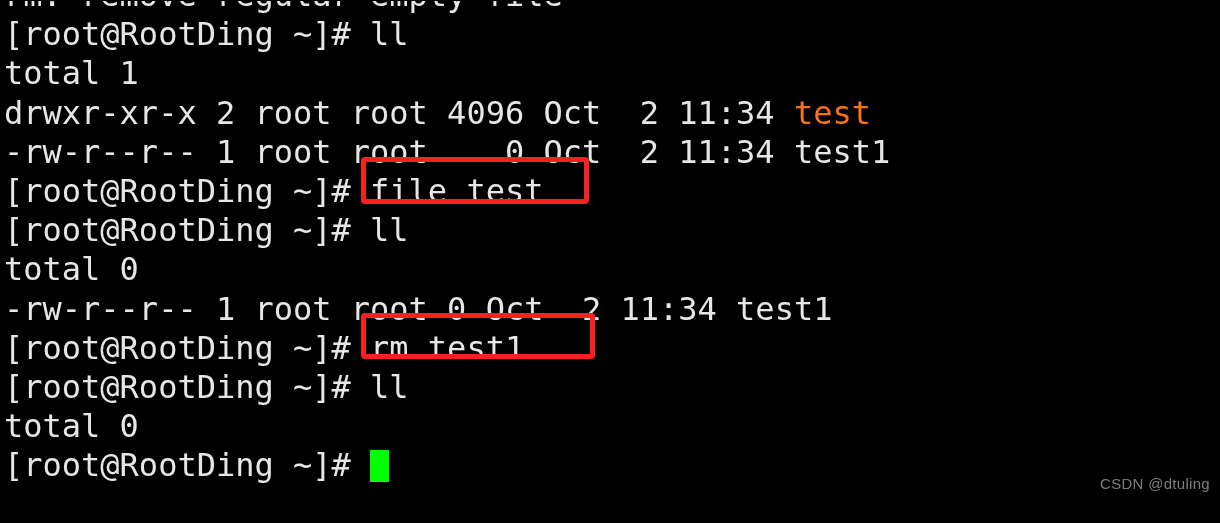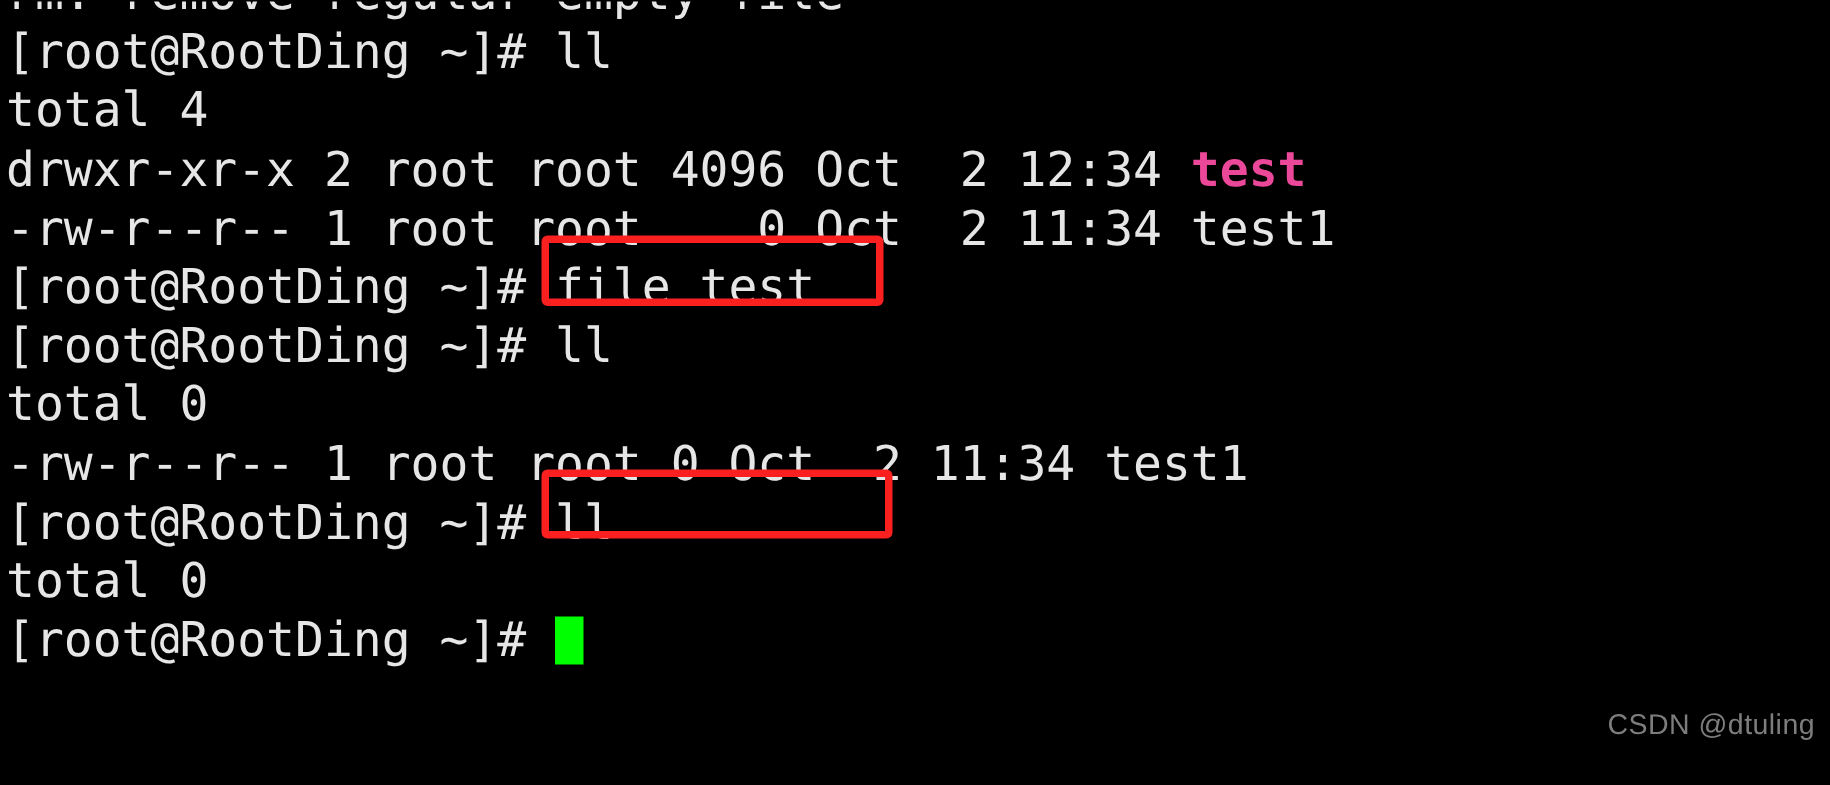--- a/index.html
+++ b/index.html
@@ -24,22 +24,22 @@
     width: 1216px;
   }
   .line {
     white-space: pre;
     height: 39.2px;
     color: #e6e6e6;
     letter-spacing: 0px;
   }
   .seg { white-space: pre; }
   .dir {
-    color: #ec4899;
-    font-weight: bold;
+    color: #f97316;
+    font-weight: normal;
   }
   .cursor-line { position: relative; }
   .cursor {
     display: inline-block;
     width: 19px;
     height: 32px;
     background: #00ff00;
     vertical-align: -6px;
   }
   .hl-box {
@@ -60,21 +60,21 @@
     top: 313px;
     width: 234px;
     height: 46px;
   }
   .watermark {
     position: absolute;
     right: 10px;
     bottom: 6px;
     color: #7d7d7d;
     font-family: "Liberation Sans", sans-serif;
-    font-size: 19px;
+    font-size: 15px;
     letter-spacing: 0.3px;
   }
   .topclip {
     position: absolute;
     left: 0;
     top: 0;
     width: 1220px;
     height: 1px;
     background: #000;
   }
@@ -83,34 +83,35 @@
 <body>
 
 <div id="terminal">
 
   <div class="screen">
 
     <div class="line"><span class="seg">rm: remove regular empty file</span></div>
 
     <div class="line"><span class="seg">[root@RootDing ~]# </span><span class="seg">ll</span></div>
 
-    <div class="line"><span class="seg">total 4</span></div>
+    <div class="line"><span class="seg">total 1</span></div>
 
-    <div class="line"><span class="seg">drwxr-xr-x 2 root root 4096 Oct  2 12:34 </span><span class="seg dir">test</span></div>
+    <div class="line"><span class="seg">drwxr-xr-x 2 root root 4096 Oct  2 11:34 </span><span class="seg dir">test</span></div>
 
     <div class="line"><span class="seg">-rw-r--r-- 1 root root    0 Oct  2 11:34 test1</span></div>
 
     <div class="line"><span class="seg">[root@RootDing ~]# </span><span class="seg">file test</span></div>
 
     <div class="line"><span class="seg">[root@RootDing ~]# </span><span class="seg">ll</span></div>
 
     <div class="line"><span class="seg">total 0</span></div>
 
     <div class="line"><span class="seg">-rw-r--r-- 1 root root 0 Oct  2 11:34 test1</span></div>
 
+    <div class="line"><span class="seg">[root@RootDing ~]# </span><span class="seg">rm test1</span></div>
 
 
     <div class="line"><span class="seg">[root@RootDing ~]# </span><span class="seg">ll</span></div>
 
     <div class="line"><span class="seg">total 0</span></div>
 
     <div class="line cursor-line"><span class="seg">[root@RootDing ~]# </span><span class="cursor"></span></div>
 
   </div>
 

